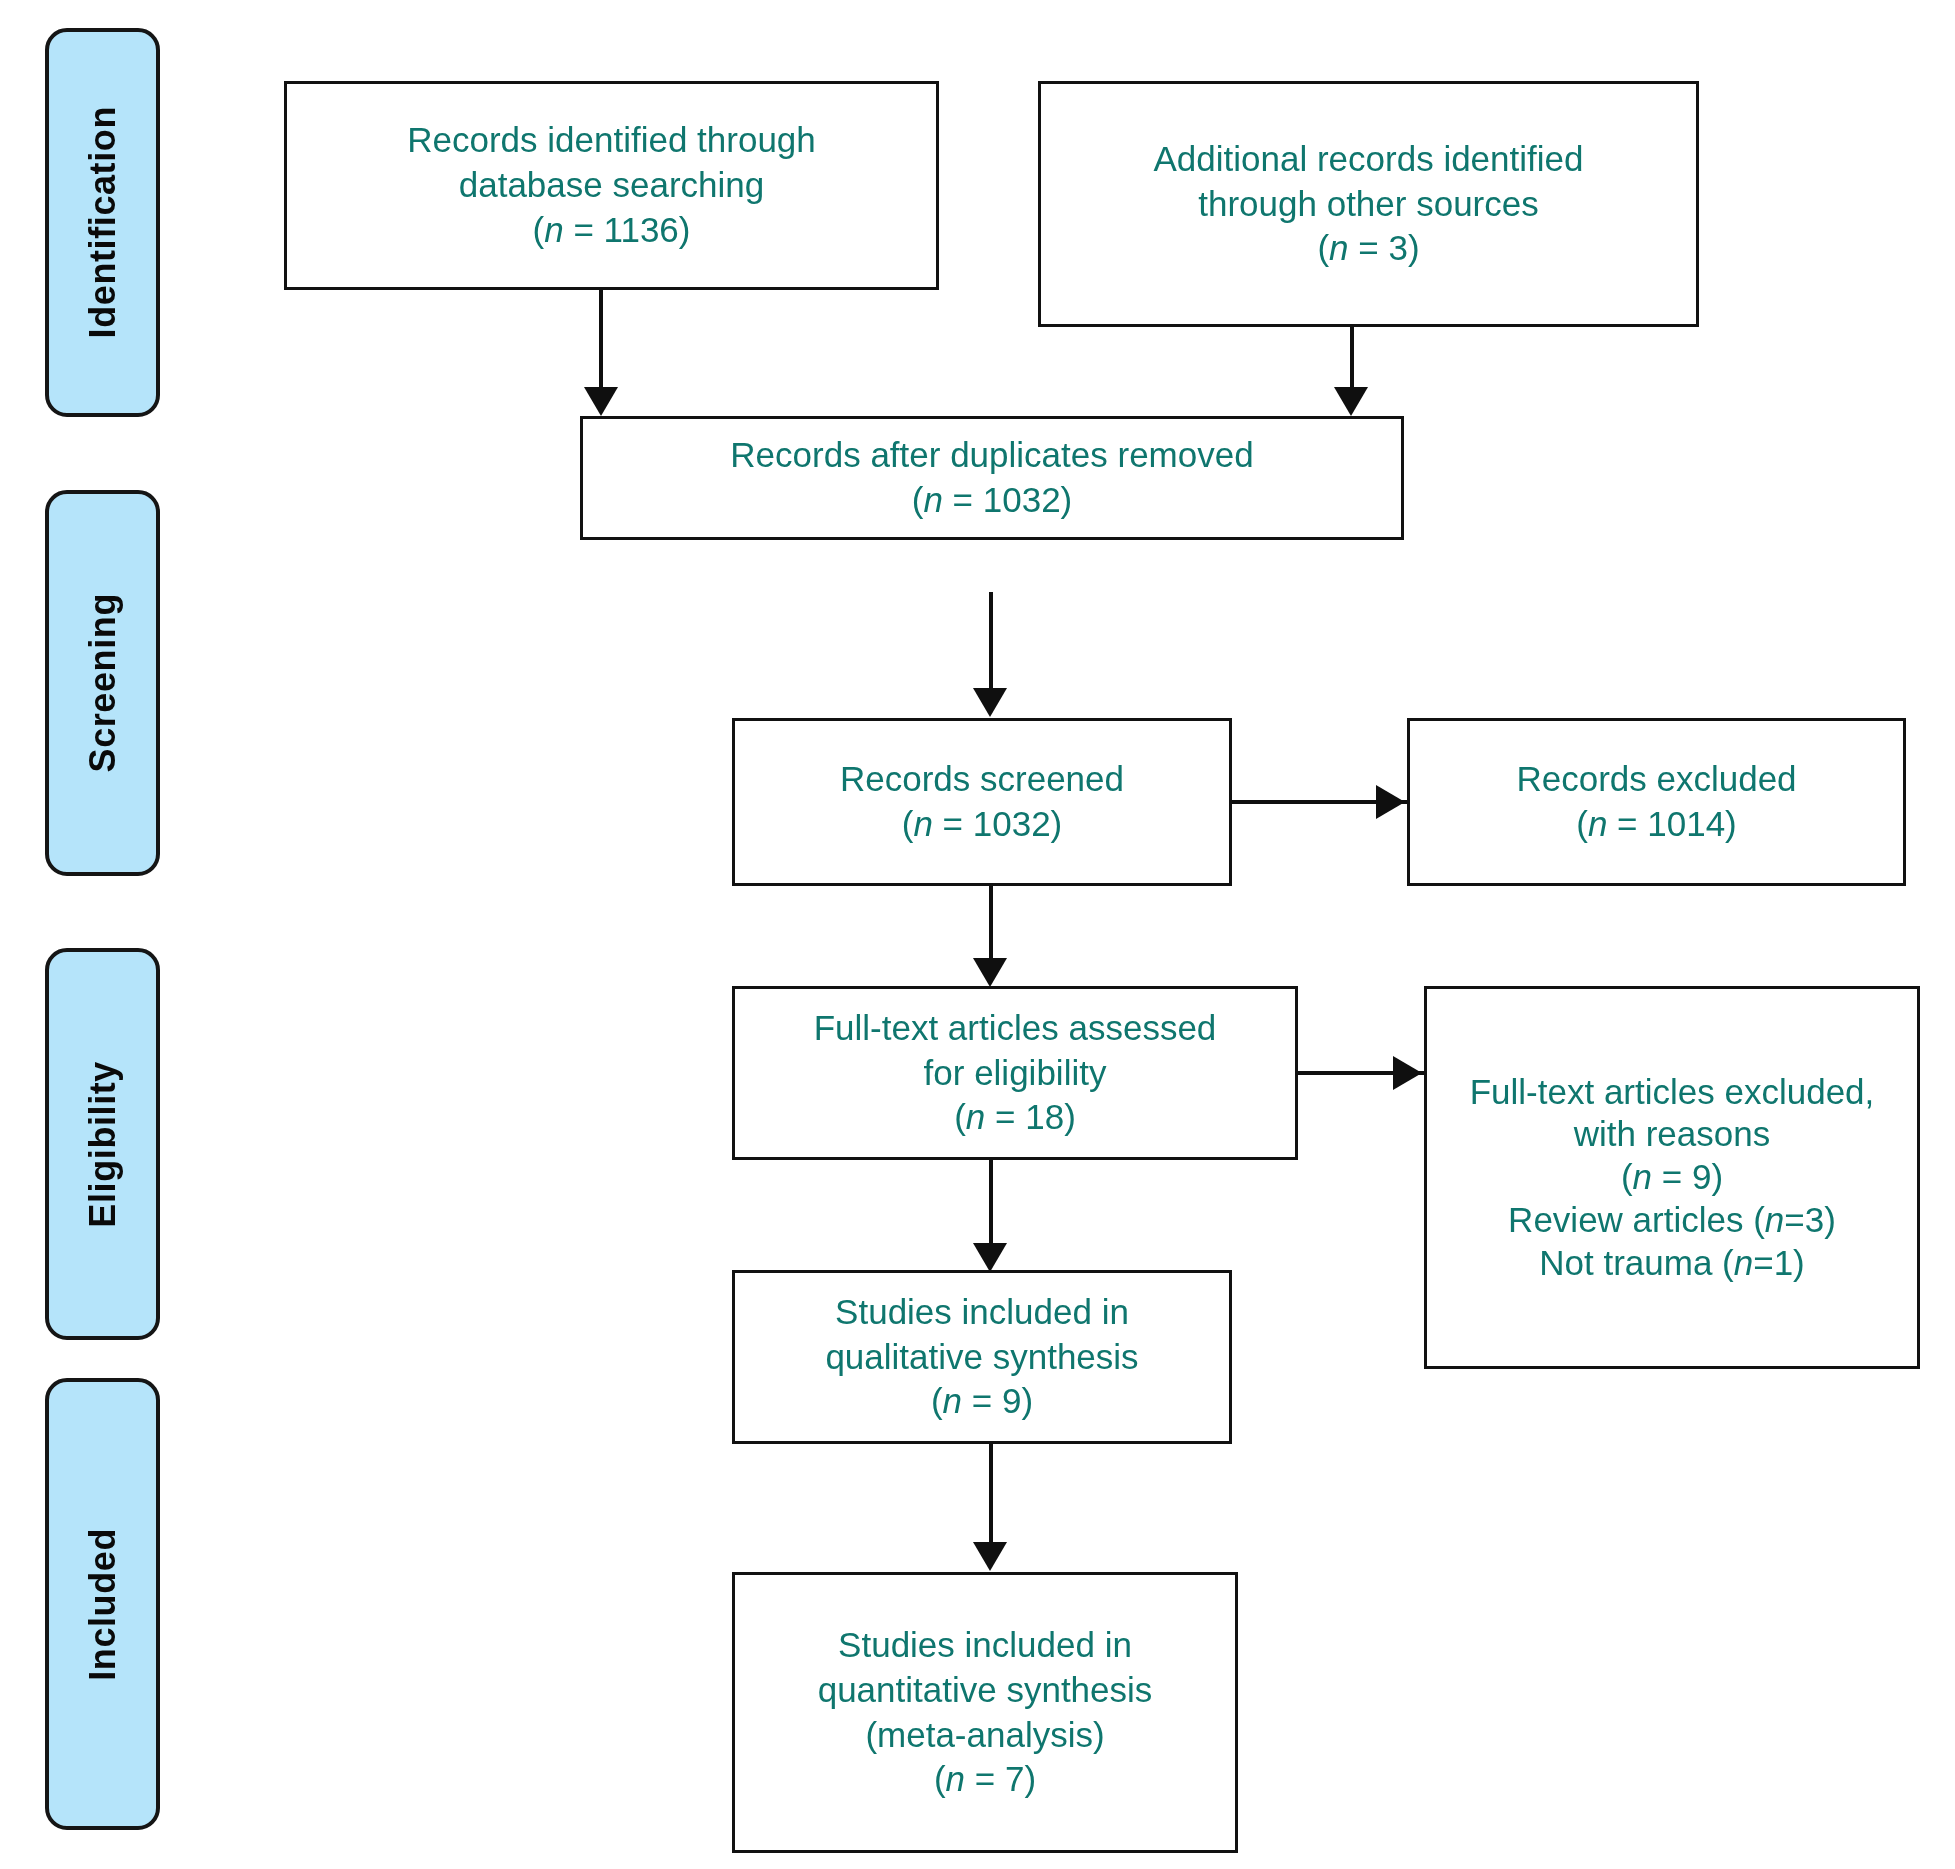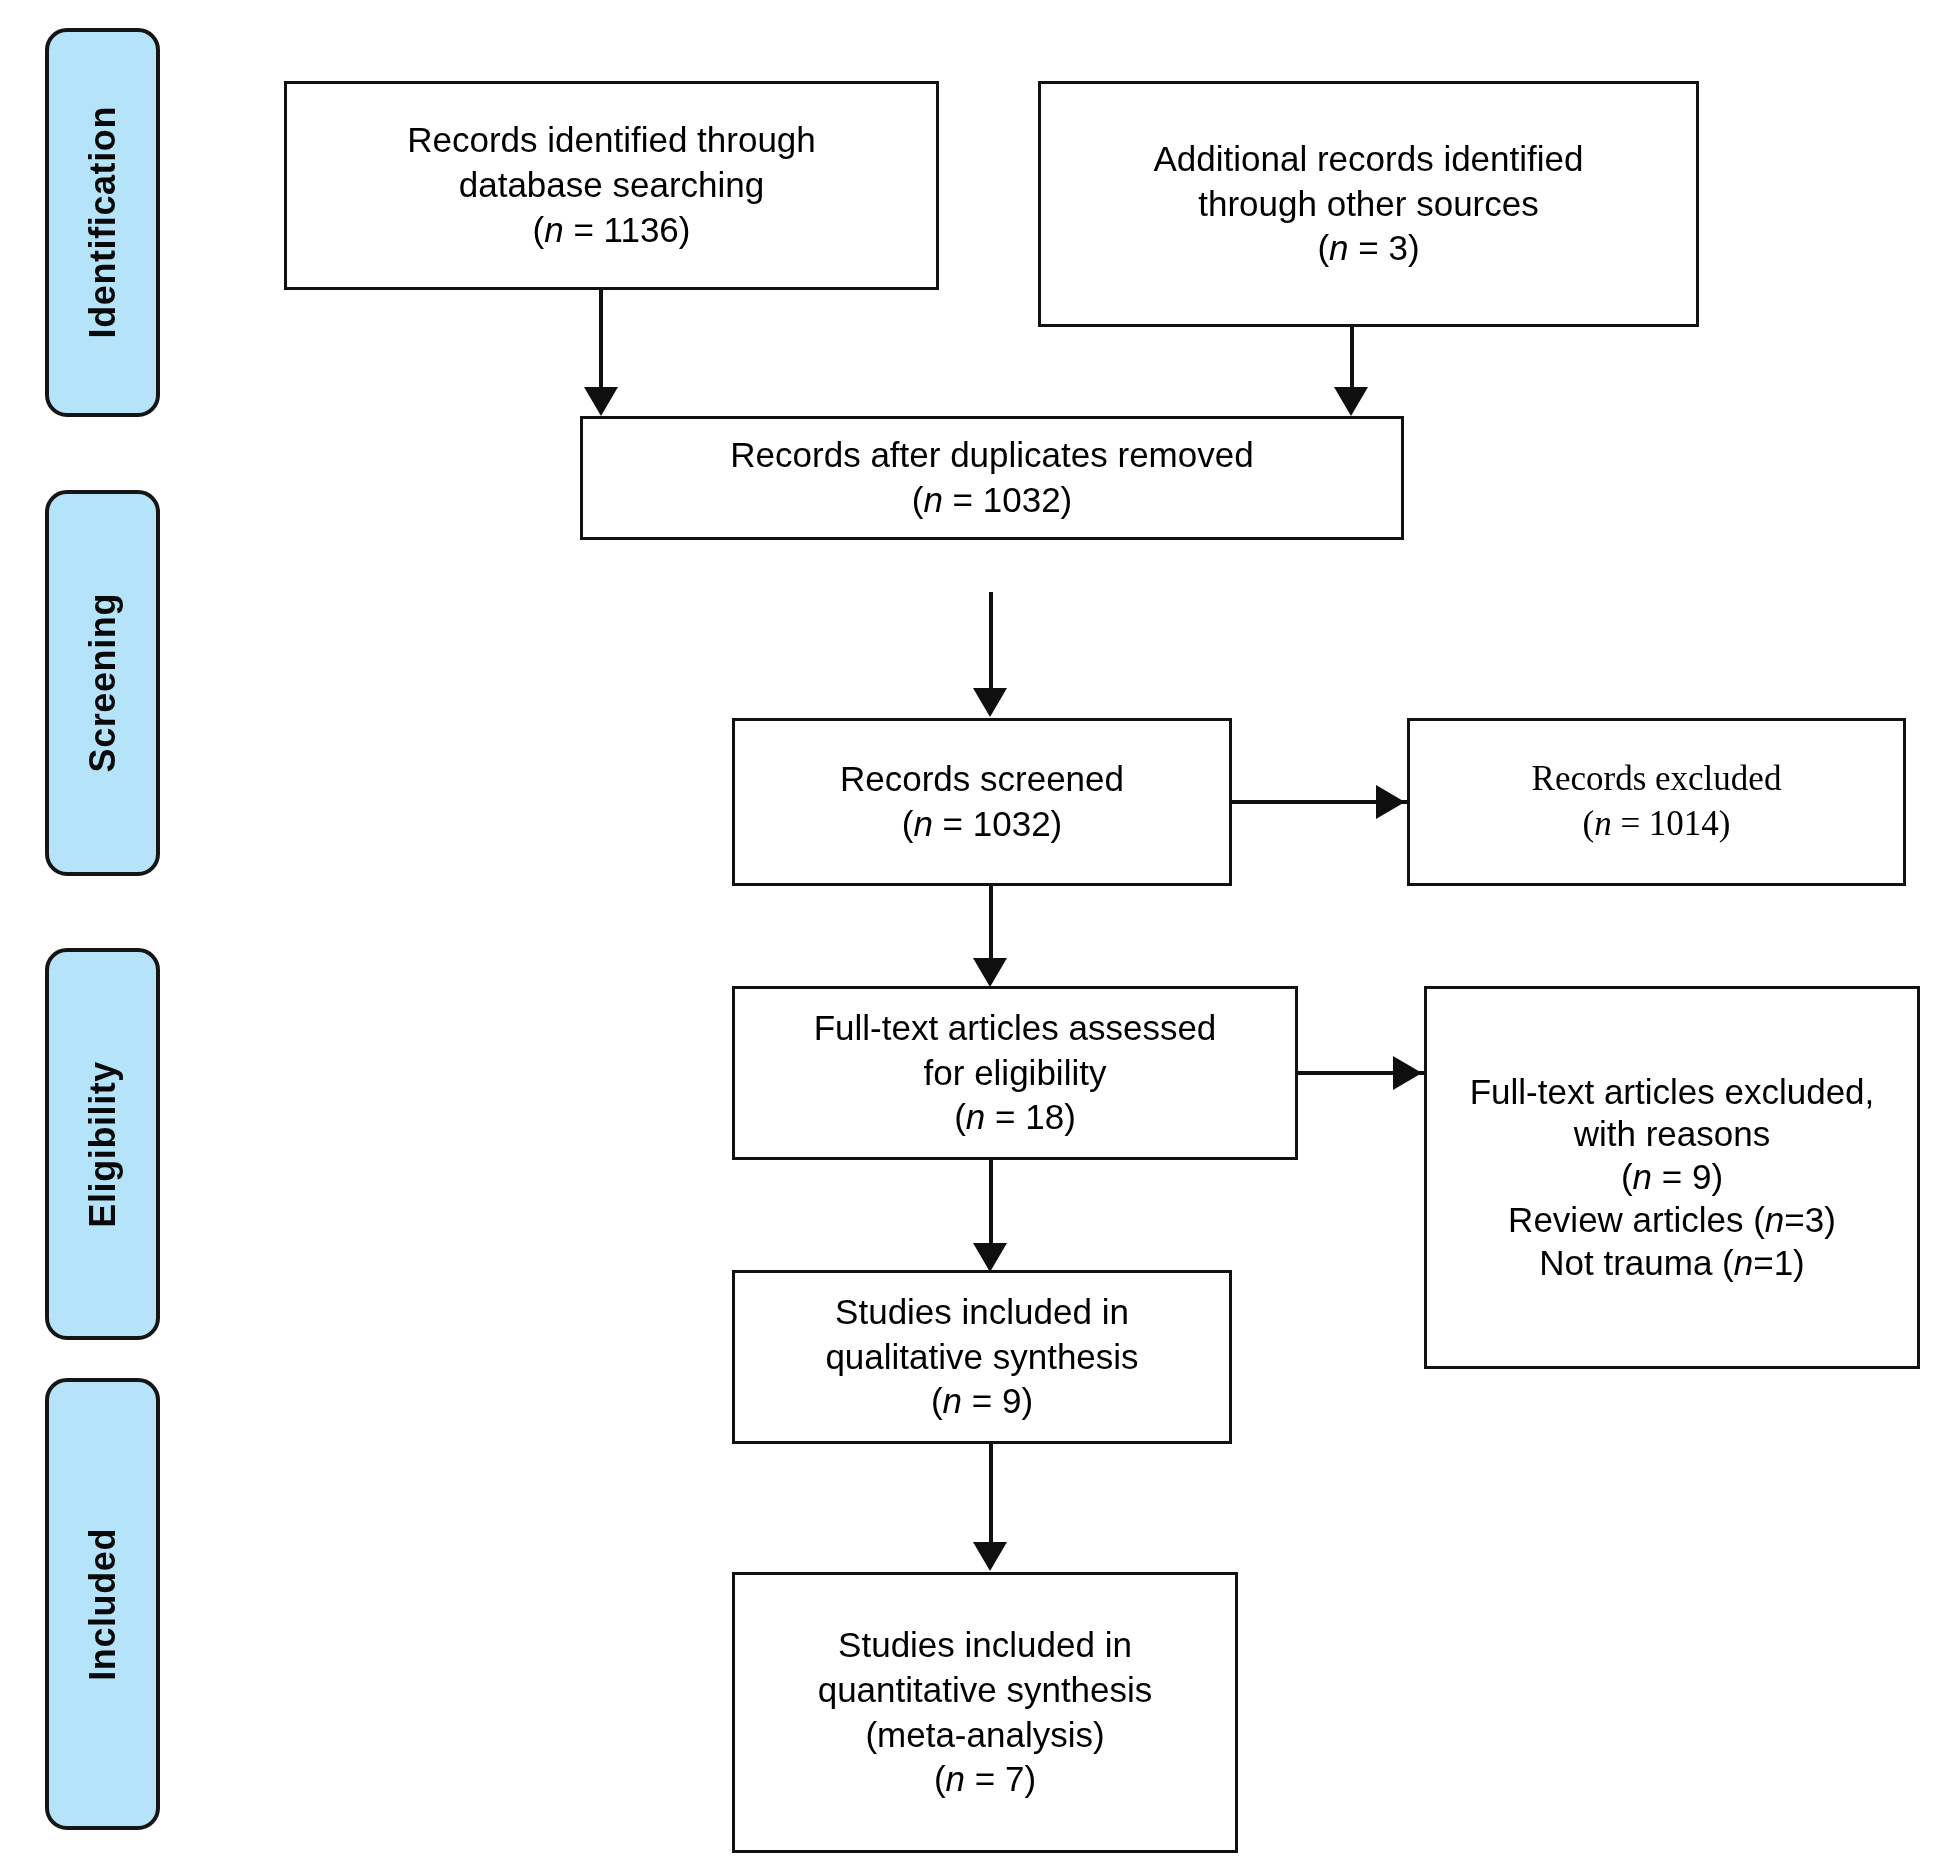--- a/index.html
+++ b/index.html
@@ -48,21 +48,21 @@
     box-sizing: border-box;
     display: flex;
     flex-direction: column;
     align-items: center;
     justify-content: center;
     padding: 5.8px 10.4px;
   }
   .flow-box .box-line {
     font-size: 35px;
     line-height: 1.28;
-    color: #000000;
+    color: #0f766e;
     text-align: center;
     white-space: nowrap;
   }
   .flow-box .box-line.tight {
     line-height: 1.22;
   }
   .nital { font-style: italic; }
 
   
   .conn-v {
@@ -152,21 +152,21 @@
   <div class="flow-box" style="left:580px; top:416px; width:824px; height:124px;">
     <div class="box-line">Records after duplicates removed</div>
     <div class="box-line"><span>(</span><span class="nital">n</span><span> = 1032)</span></div>
   </div>
 
   <div class="flow-box" style="left:732px; top:718px; width:500px; height:168px;">
     <div class="box-line">Records screened</div>
     <div class="box-line"><span>(</span><span class="nital">n</span><span> = 1032)</span></div>
   </div>
 
-  <div class="flow-box" style="left:1407px; top:718px; width:499px; height:168px;font-family:Liberation Serif, serif;">
+  <div class="flow-box" style="left:1407px; top:718px; width:499px; height:168px;">
     <div class="box-line">Records excluded</div>
     <div class="box-line"><span>(</span><span class="nital">n</span><span> = 1014)</span></div>
   </div>
 
   <div class="flow-box" style="left:732px; top:986px; width:566px; height:174px;">
     <div class="box-line">Full-text articles assessed</div>
     <div class="box-line">for eligibility</div>
     <div class="box-line"><span>(</span><span class="nital">n</span><span> = 18)</span></div>
   </div>
 

